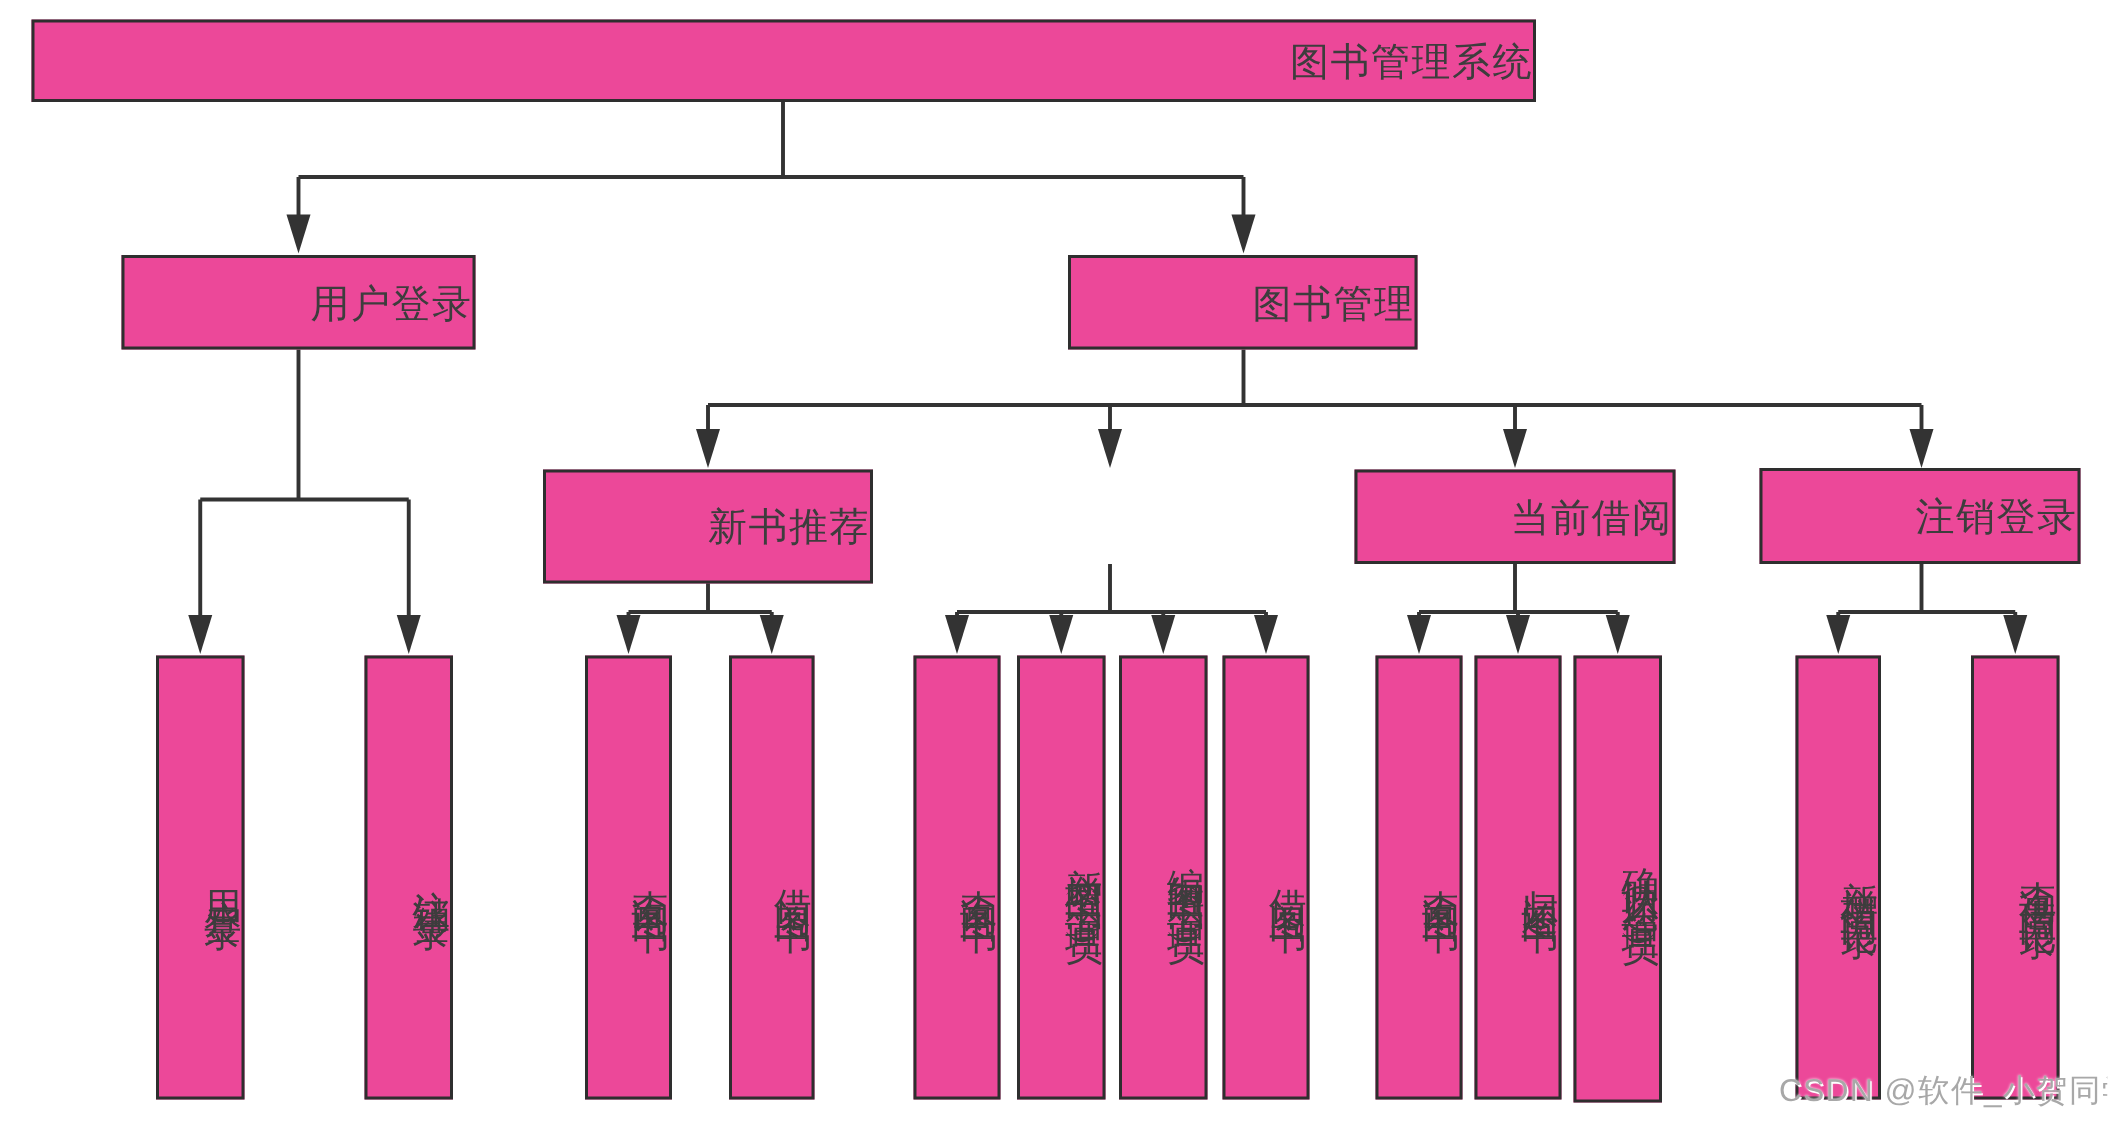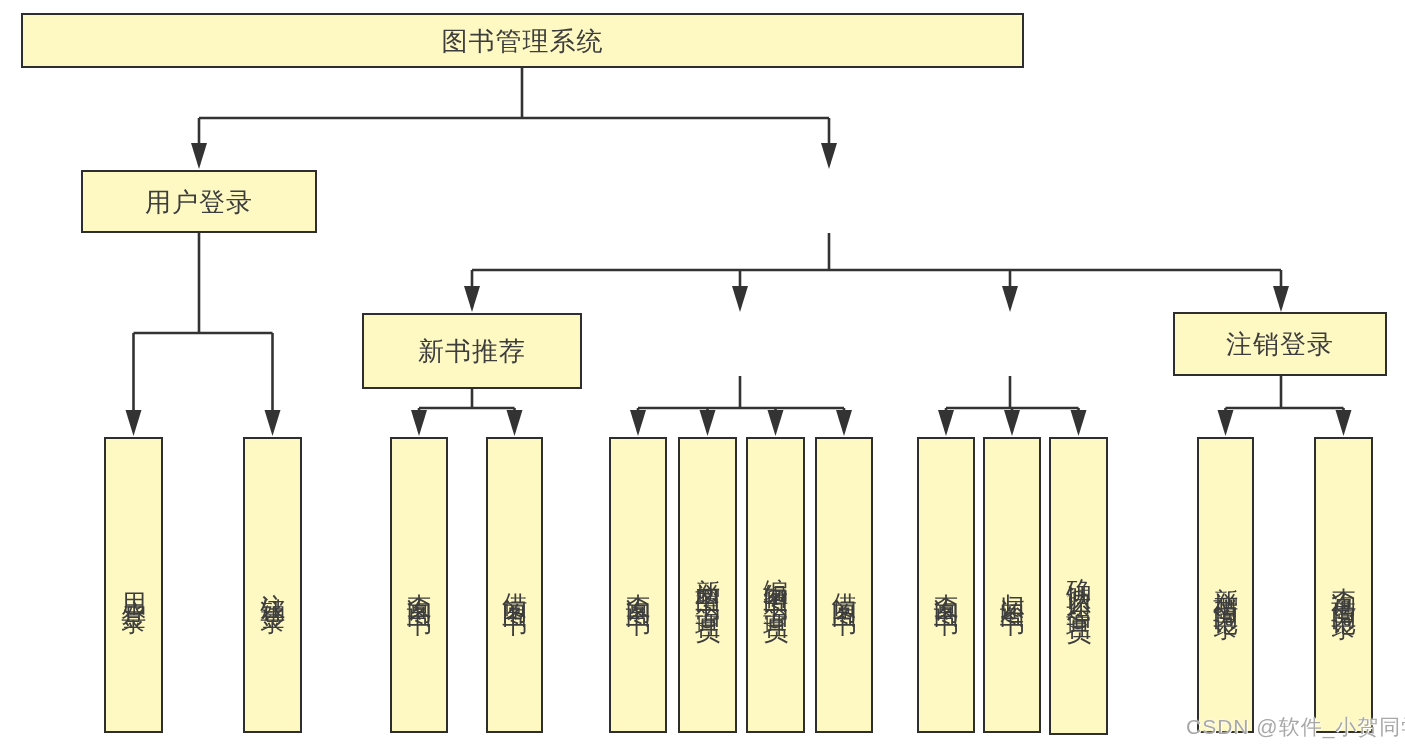--- a/index.html
+++ b/index.html
@@ -18,24 +18,24 @@
   #connectors {
     position: absolute;
     left: 0;
     top: 0;
     z-index: 1;
   }
   .node {
     position: absolute;
     box-sizing: border-box;
     border: 2.5px solid #2e2e2e;
-    background: #fef9c3;
+    background: #ec4899;
     display: flex;
     align-items: center;
-    justify-content: center;
+    justify-content: flex-end;
     z-index: 2;
   }
   .hnode .label {
     font-size: 26px;
     letter-spacing: 1px;
     color: #3d3d3d;
     white-space: nowrap;
     line-height: 1;
   }
   .vnode .label {
@@ -118,23 +118,29 @@
       <polygon points="1335.5,410 1351.5,410 1343.5,436" fill="#333333"></polygon>
     </svg>
 
   <div class="node hnode" style="left:21px;top:13px;width:1003px;height:55px">
     <span class="label">图书管理系统</span>
   </div>
 
   <div class="node hnode" style="left:81px;top:170px;width:236px;height:63px">
     <span class="label">用户登录</span>
   </div>
+  <div class="node hnode" style="left:712px;top:170px;width:233px;height:63px">
+    <span class="label">图书管理</span>
+  </div>
 
   <div class="node hnode" style="left:362px;top:313px;width:220px;height:76px">
     <span class="label">新书推荐</span>
+  </div>
+  <div class="node hnode" style="left:903px;top:313px;width:214px;height:63px">
+    <span class="label">当前借阅</span>
   </div>
   <div class="node hnode" style="left:1173px;top:312px;width:214px;height:64px">
     <span class="label">注销登录</span>
   </div>
 
   <div class="node vnode" style="left:104px;top:437px;width:59px;height:296px">
     <span class="label">用户登录</span>
   </div>
   <div class="node vnode" style="left:243px;top:437px;width:59px;height:296px">
     <span class="label">注销登录</span>

